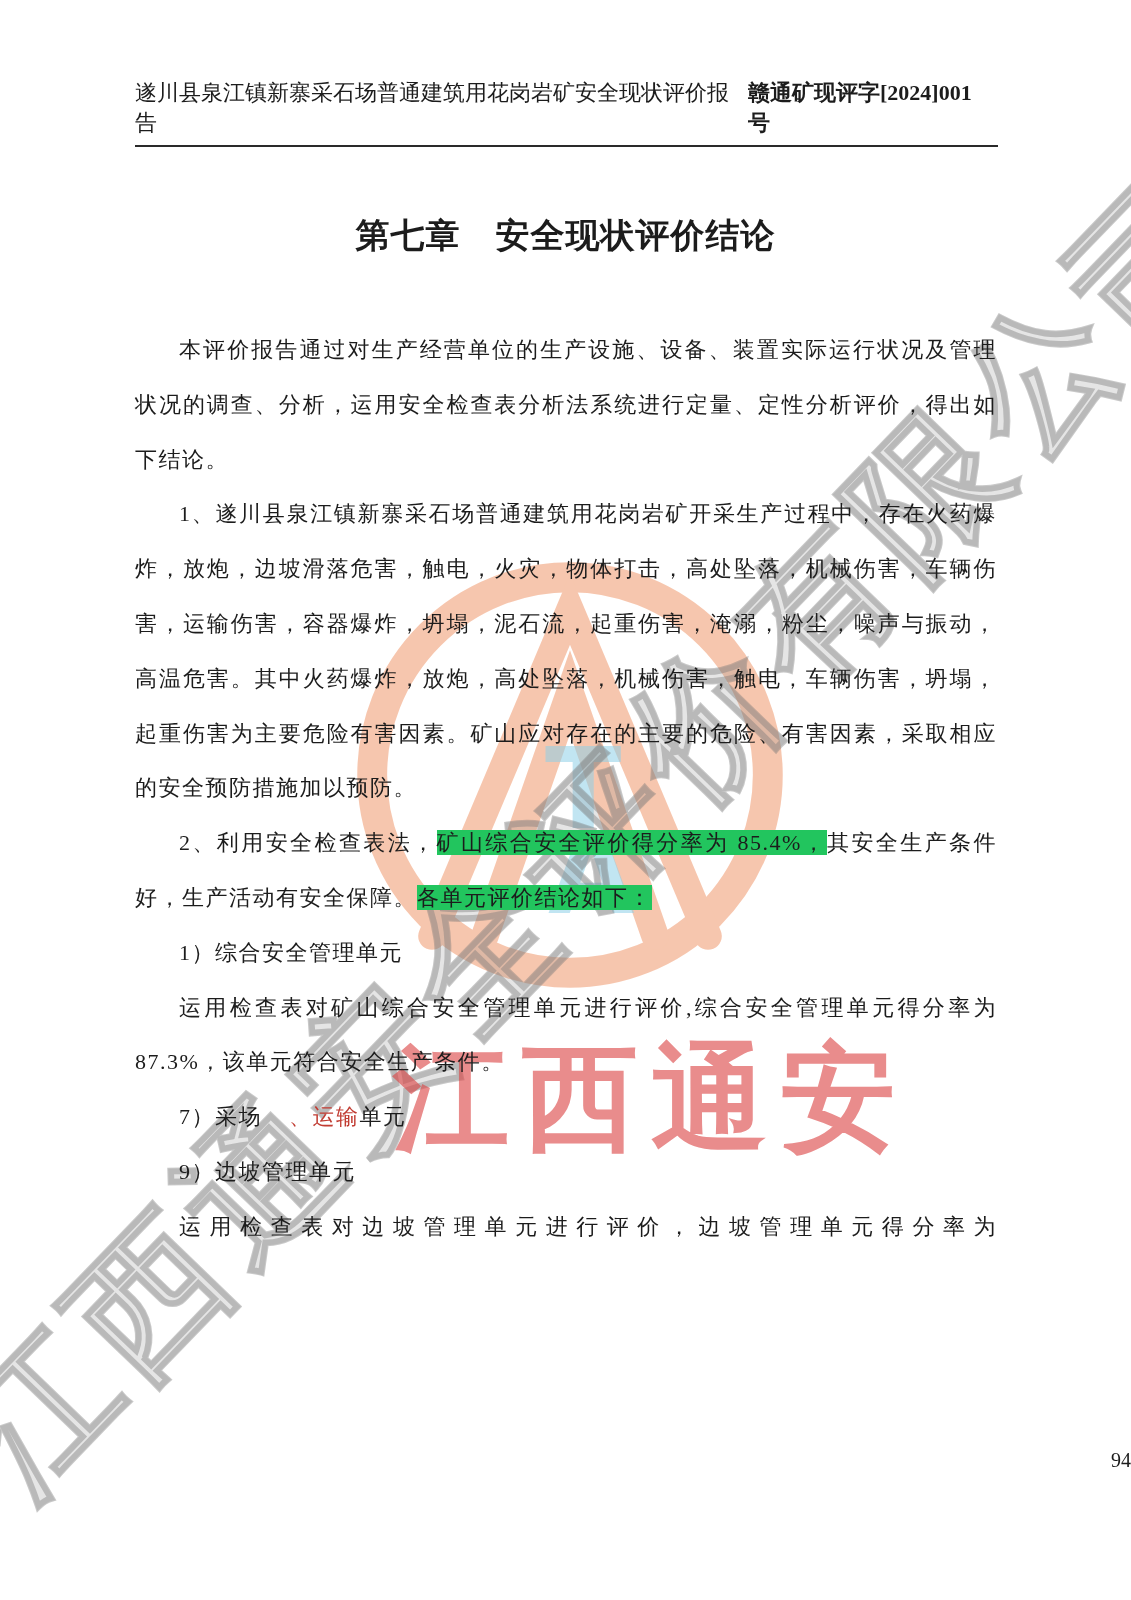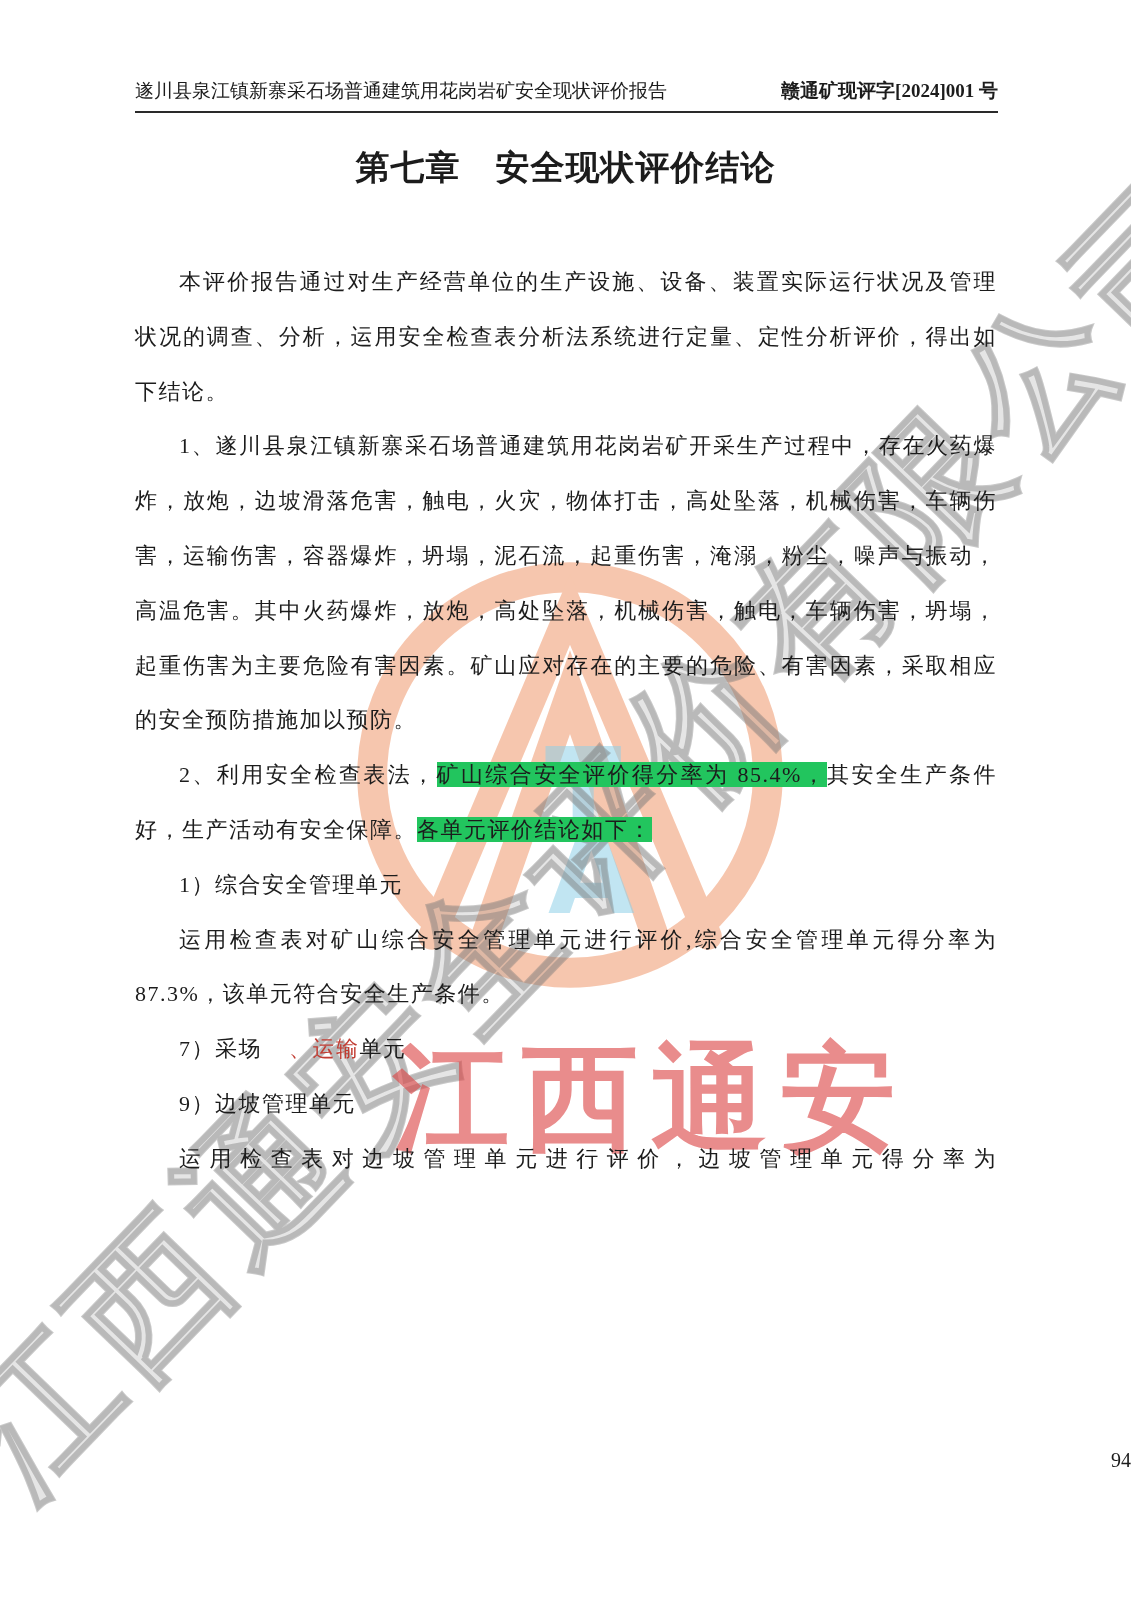--- a/index.html
+++ b/index.html
@@ -41,25 +41,25 @@
     color:var(--wm-red, rgba(220,70,70,.6));
     opacity:.62;
   }
   
   .content{position:relative;z-index:2;}
   .doc-header{
     display:flex;justify-content:space-between;align-items:flex-end;
     margin:0 133px 0 135px;
     padding:78px 0 7px 0;
     border-bottom:2px solid #2a2a2a;
-    font-size:19px;
+    font-size:22px;
   }
   .doc-header .right{font-weight:bold;}
   .chapter-title{
-    margin-top:32px;
+    margin-top:66px;
     text-align:center;
     font-size:34px;
     font-weight:bold;
     letter-spacing:1px;
   }
   .doc-body{
     margin:64px 134px 0 135px;
     width:862px;
   }
   .para{

